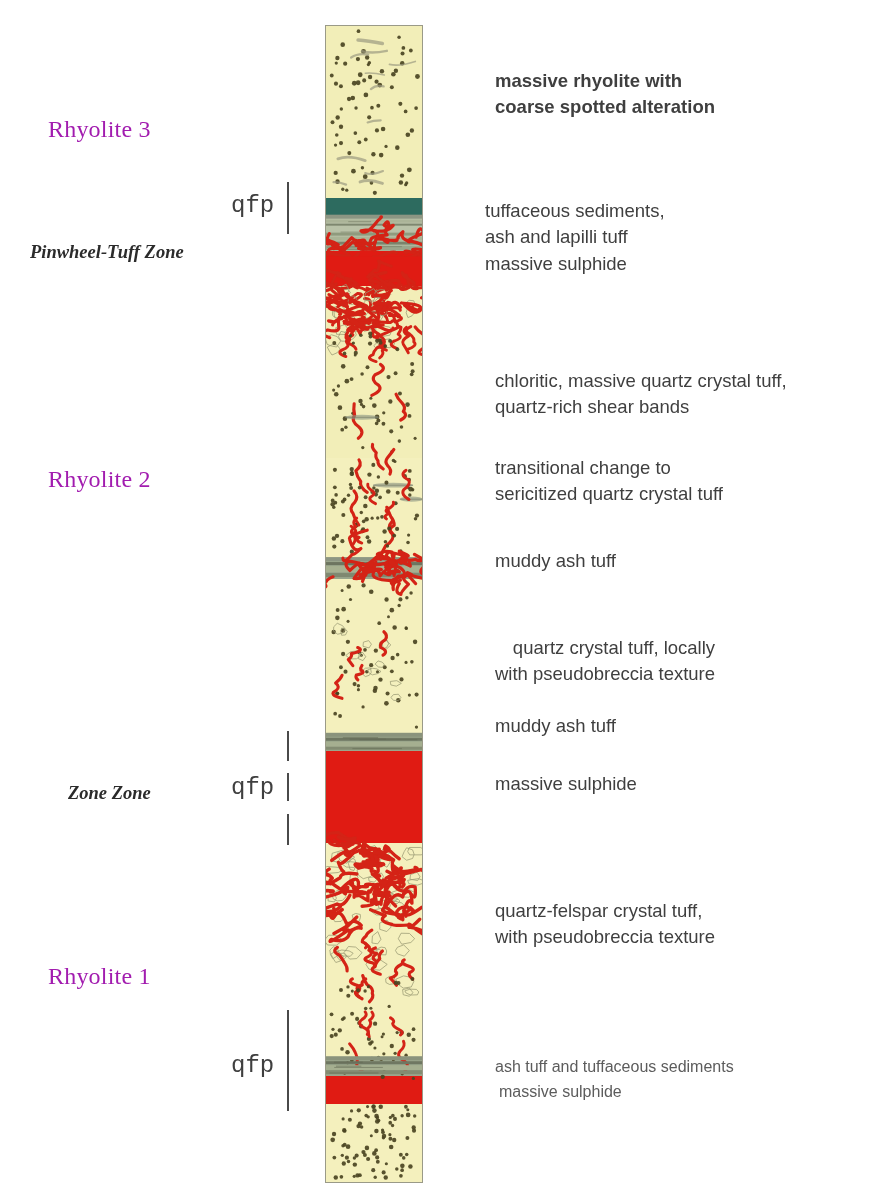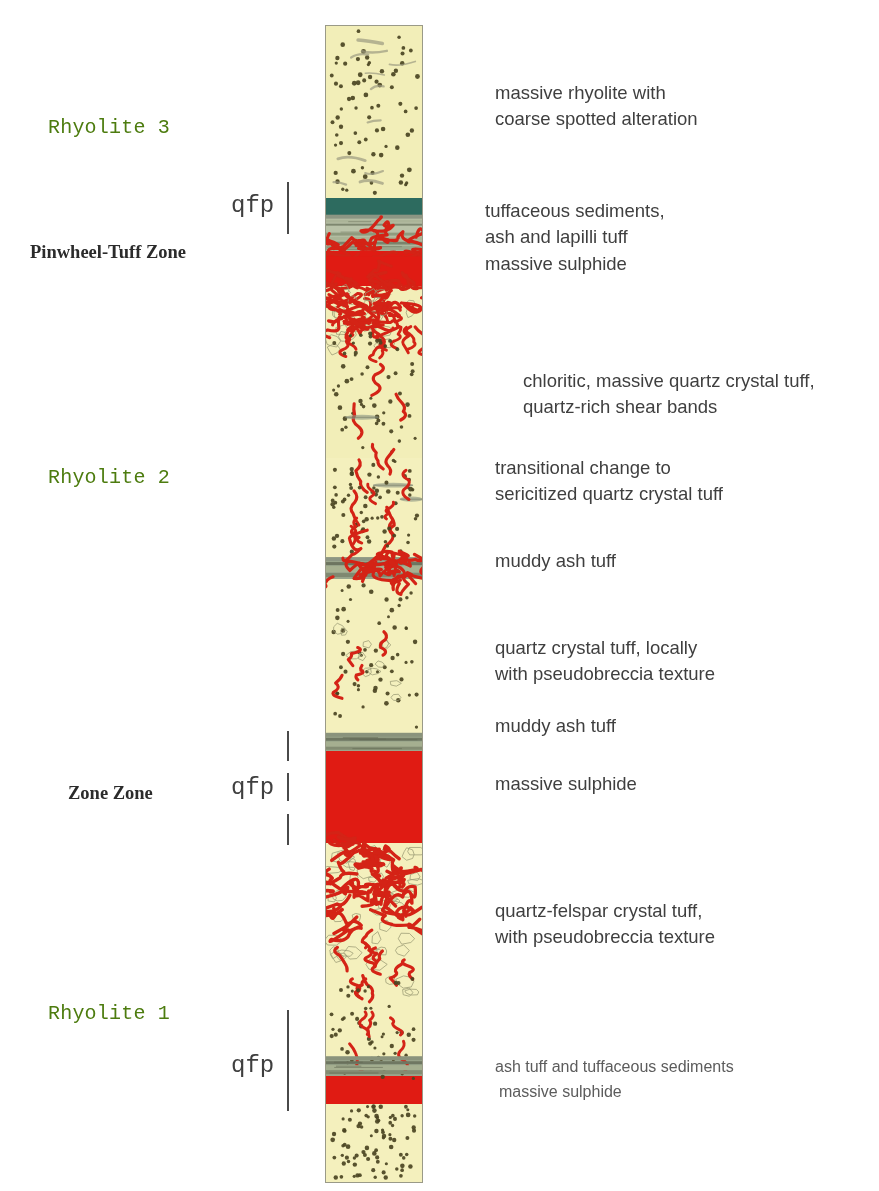--- a/index.html
+++ b/index.html
@@ -16,29 +16,30 @@
     position: relative;
     width: 879px;
     height: 1191px;
     background: #ffffff;
     overflow: hidden;
   }
 
   
   .unit-label {
     position: absolute;
-    font-family: Liberation Mono, monospace;
-    font-size: 20px;
-    color: #4d7c0f;
+    font-family: Liberation Serif, serif;
+    font-size: 24px;
+    color: #a21caf;
     white-space: nowrap;
     letter-spacing: 0.2px;
   }
   .zone-label {
     position: absolute;
     font-family: "Liberation Serif", serif;
+    font-style: italic;
     font-weight: bold;
     font-size: 18.5px;
     color: #2b2b2b;
     white-space: nowrap;
   }
   .qfp-label {
     position: absolute;
     font-family: Liberation Mono, monospace;
     font-size: 24px;
     color: #3f3f3f;
@@ -91,46 +92,46 @@
     pointer-events: none;
   }
 </style>
 </head>
 <body>
 
 <div id="figure">
 
   <div class="unit-label" style="left:48px; top:116px;">Rhyolite 3</div>
   <div class="unit-label" style="left:48px; top:466px;">Rhyolite 2</div>
-  <div class="unit-label" style="left:48px; top:963px;margin-top:39px;">Rhyolite 1</div>
+  <div class="unit-label" style="left:48px; top:963px;">Rhyolite 1</div>
 
   <div class="zone-label" style="left:30px; top:242px;">Pinwheel-Tuff Zone</div>
   <div class="zone-label" style="left:68px; top:783px;">Zone Zone</div>
 
   <div class="qfp-label" style="left:231px; top:192px;">qfp</div>
   <div class="qfp-label" style="left:231px; top:774px;">qfp</div>
   <div class="qfp-label" style="left:231px; top:1052px;">qfp</div>
 
   <div class="qfp-tick" style="left:287px; top:182px; height:52px;"></div>
   <div class="qfp-tick" style="left:287px; top:731px; height:30px;"></div>
   <div class="qfp-tick" style="left:287px; top:773px; height:28px;"></div>
   <div class="qfp-tick" style="left:287px; top:814px; height:31px;"></div>
   <div class="qfp-tick" style="left:287px; top:1010px; height:101px;"></div>
 
-  <div class="desc" style="left:495px; top:80px;">massive rhyolite with
+  <div class="desc" style="left:495px; top:68px;font-weight:bold;">massive rhyolite with
 coarse spotted alteration</div>
   <div class="desc" style="left:485px; top:198px;">tuffaceous sediments,
 ash and lapilli tuff
 massive sulphide</div>
-  <div class="desc" style="left:495px; top:368px;margin-left:28px;">chloritic, massive quartz crystal tuff,
+  <div class="desc" style="left:495px; top:368px;">chloritic, massive quartz crystal tuff,
 quartz-rich shear bands</div>
   <div class="desc" style="left:495px; top:455px;">transitional change to
 sericitized quartz crystal tuff</div>
   <div class="desc" style="left:495px; top:548px;">muddy ash tuff</div>
-  <div class="desc" style="left:495px; top:635px;">quartz crystal tuff, locally
+  <div class="desc" style="left:495px; top:635px;text-align:right;">quartz crystal tuff, locally
 with pseudobreccia texture</div>
   <div class="desc" style="left:495px; top:713px;">muddy ash tuff</div>
   <div class="desc" style="left:495px; top:771px;">massive sulphide</div>
   <div class="desc" style="left:495px; top:898px;">quartz-felspar crystal tuff,
 with pseudobreccia texture</div>
   <div class="desc small" style="left:495px; top:1055px;">ash tuff and tuffaceous sediments</div>
   <div class="desc small" style="left:499px; top:1080px;">massive sulphide</div>
 
   <div id="column">
     <div id="bands-layer">

